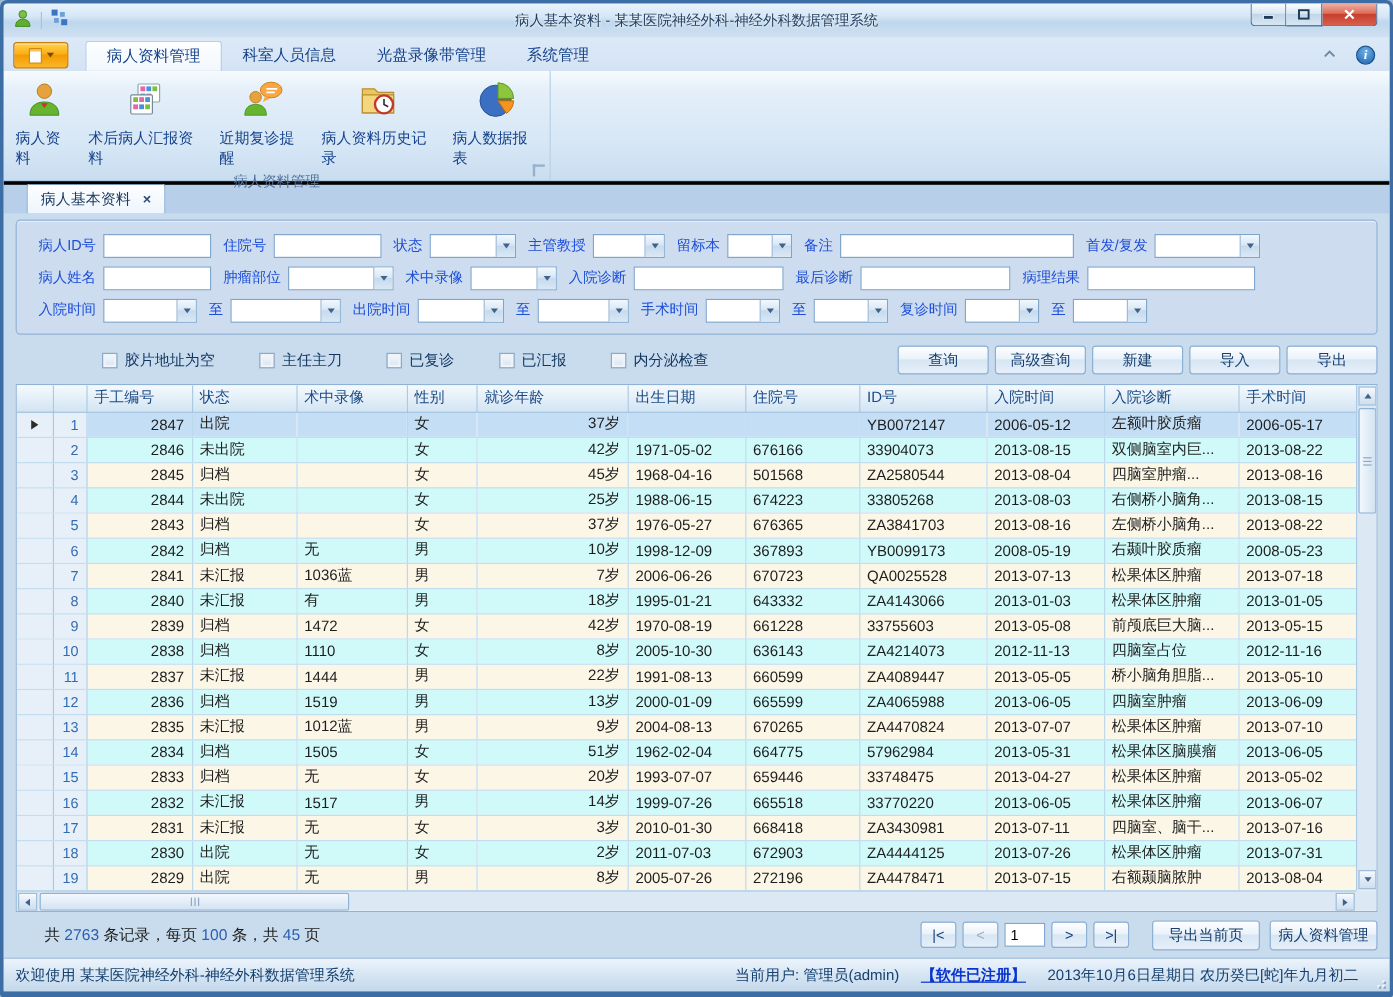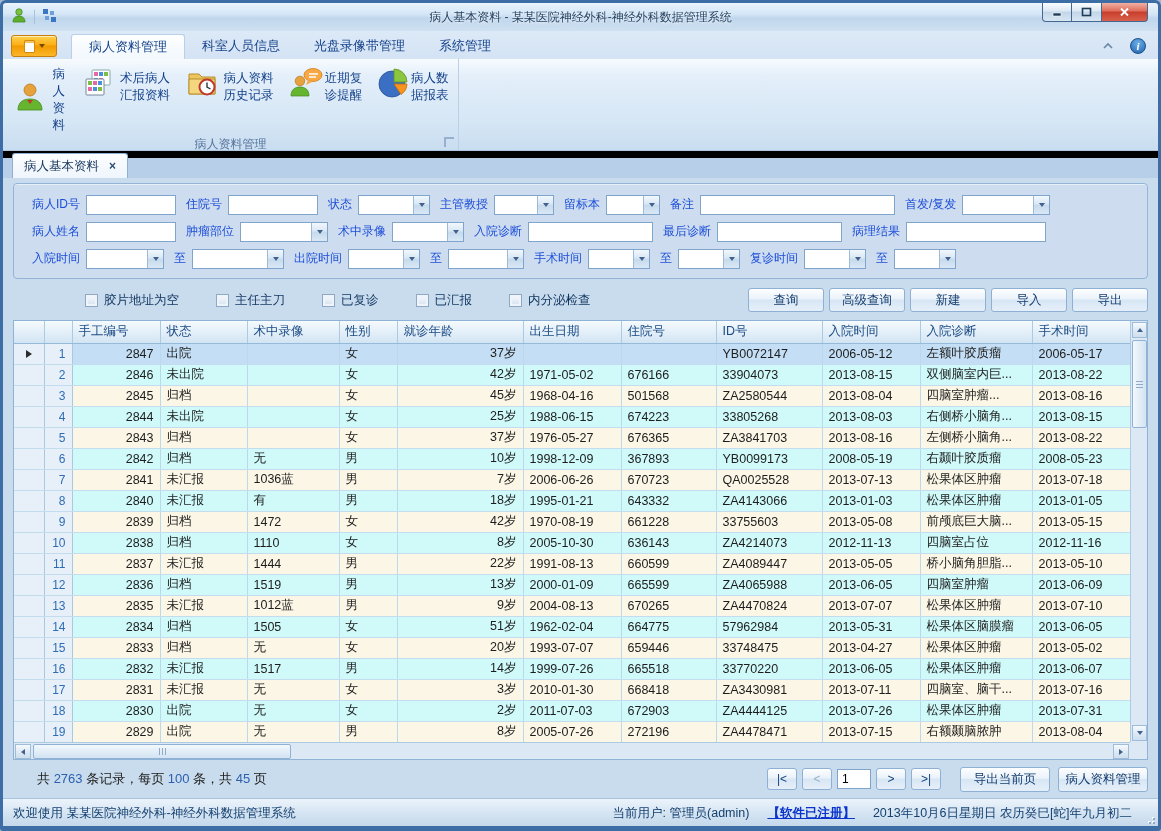--- a/index.html
+++ b/index.html
@@ -42,30 +42,30 @@
   .chev{ color:#6b87a6; font-size:11px; line-height:10px;}
   .info-circle{ width:16px; height:16px; border-radius:50%; background:radial-gradient(circle at 50% 30%,#6db1e8,#1f61b0);
     color:#fff; font-size:11px; font-weight:bold; font-family:"Liberation Serif",serif; font-style:italic;
     display:flex; align-items:center; justify-content:center; border:1px solid #155089;}
 
   
   .ribbon{ height:92px; flex:0 0 92px; background:linear-gradient(#f7fbfe 0%,#e4effa 18%,#d5e6f5 70%,#c9ddf0 100%);
     border-bottom:1px solid #aec8e2; display:flex; }
   .ribbon-group{ width:456px; display:flex; flex-direction:column; border-right:1px solid #b9d0e7; position:relative;}
   .ribbon-btns{ flex:1; display:flex; align-items:flex-start; padding:4px 2px 0 4px;}
-  .rbtn{ display:flex; flex-direction:row; align-items:center; padding:3px 6px 2px; border-radius:3px;
-    color:#15428b; font-size:12.5px;text-align:center; }
+  .rbtn{ display:flex; flex-direction:column; align-items:center; padding:3px 6px 2px; border-radius:3px;
+    color:#15428b; font-size:12.5px; }
   .rbtn svg{ margin-bottom:4px; }
   .group-footer{ height:19px; text-align:center; font-size:12px; color:#56749b; line-height:17px;}
   .launcher{ position:absolute; right:4px; bottom:3px; width:10px; height:10px;
     border-left:2px solid #8aa5c2; border-top:2px solid #8aa5c2; opacity:.8;}
 
   
   .doctab-row{ height:27px; flex:0 0 27px; background:#b7cfe8; display:flex; align-items:flex-end;
-    padding-left:9px; border-top:7px solid #000000; }
+    padding-left:19px; border-top:3px solid #000000; }
   .doctab{ height:25px; display:flex; align-items:center; gap:10px; padding:0 11px;
     background:linear-gradient(#fdfeff,#eef5fc); border:1px solid #8fb0d2; border-bottom:none;
     border-radius:3px 3px 0 0; font-size:12.5px; color:#1c3a60; }
   .doctab .x{ font-size:12px; font-weight:bold; color:#2d4d73; }
 
   
   .content{ flex:1; background:#c9dcee; padding:5px 10px 0 10px; display:flex; flex-direction:column;}
   .search-panel{ border:1px solid #93b4d6; border-radius:4px; background:#cdddef;
     padding:7px 0 6px 18px; box-shadow: inset 0 1px 0 rgba(255,255,255,.5);}
   .f-row{ display:flex; align-items:center; height:27px; }
@@ -228,36 +228,36 @@
                 <rect x="11" y="15" width="4" height="4" fill="#e667a9"></rect>
                 <rect x="16" y="15" width="4" height="4" fill="#4a90d9"></rect>
                 <rect x="6" y="21" width="4" height="4" fill="#e667a9"></rect>
                 <rect x="11" y="21" width="4" height="4" fill="#4a90d9"></rect>
                 <rect x="16" y="21" width="4" height="4" fill="#7bc043"></rect>
               </svg></span>
           <span>术后病人汇报资料</span>
         </div>
         <div class="rbtn">
           <span><svg width="34" height="34" viewBox="0 0 34 34">
-                <path d="M3 8 h10 l3 3 h13 v17 H3 z" fill="#ecc55e" stroke="#b98f2f"></path>
-                <path d="M3 13 h26 v15 H3 z" fill="#f3d67e" stroke="#b98f2f"></path>
-                <circle cx="21" cy="21" r="7.5" fill="#fff" stroke="#c0392b" stroke-width="2"></circle>
-                <path d="M21 16.5 V21 l3.5 2" stroke="#333" stroke-width="1.4" fill="none"></path>
-              </svg></span>
-          <span>病人资料历史记录</span>
-        </div>
-        <div class="rbtn">
-          <span><svg width="34" height="34" viewBox="0 0 34 34">
                 <ellipse cx="24" cy="9" rx="9" ry="6.5" fill="#f9a743" stroke="#d07f16" stroke-width=".8"></ellipse>
                 <path d="M19 14 l-2 5 6-3 z" fill="#f9a743"></path>
                 <path d="M20 8 h9 M20 11 h7" stroke="#fff" stroke-width="1.4"></path>
                 <circle cx="11" cy="15" r="4.8" fill="#e6a23c" stroke="#b97a1c" stroke-width=".7"></circle>
                 <path d="M2 30c0-6.5 4-9 9-9s9 2.5 9 9z" fill="#67b52f" stroke="#3f8a1d" stroke-width=".7"></path>
               </svg></span>
           <span>近期复诊提醒</span>
+        </div>
+        <div class="rbtn">
+          <span><svg width="34" height="34" viewBox="0 0 34 34">
+                <path d="M3 8 h10 l3 3 h13 v17 H3 z" fill="#ecc55e" stroke="#b98f2f"></path>
+                <path d="M3 13 h26 v15 H3 z" fill="#f3d67e" stroke="#b98f2f"></path>
+                <circle cx="21" cy="21" r="7.5" fill="#fff" stroke="#c0392b" stroke-width="2"></circle>
+                <path d="M21 16.5 V21 l3.5 2" stroke="#333" stroke-width="1.4" fill="none"></path>
+              </svg></span>
+          <span>病人资料历史记录</span>
         </div>
         <div class="rbtn">
           <span><svg width="34" height="34" viewBox="0 0 34 34">
                 <circle cx="16" cy="18" r="13" fill="#3a6fc4" stroke="#24508f" stroke-width=".8"></circle>
                 <path d="M18 16 L18 3 A13 13 0 0 1 31 16 Z" fill="#8cc63f" stroke="#5f9420" stroke-width=".8"></path>
                 <path d="M18 18 L31 18 A13 13 0 0 1 25 28.5 Z" fill="#f7941d" stroke="#c26c07" stroke-width=".8"></path>
               </svg></span>
           <span>病人数据报表</span>
         </div>
       </div>

